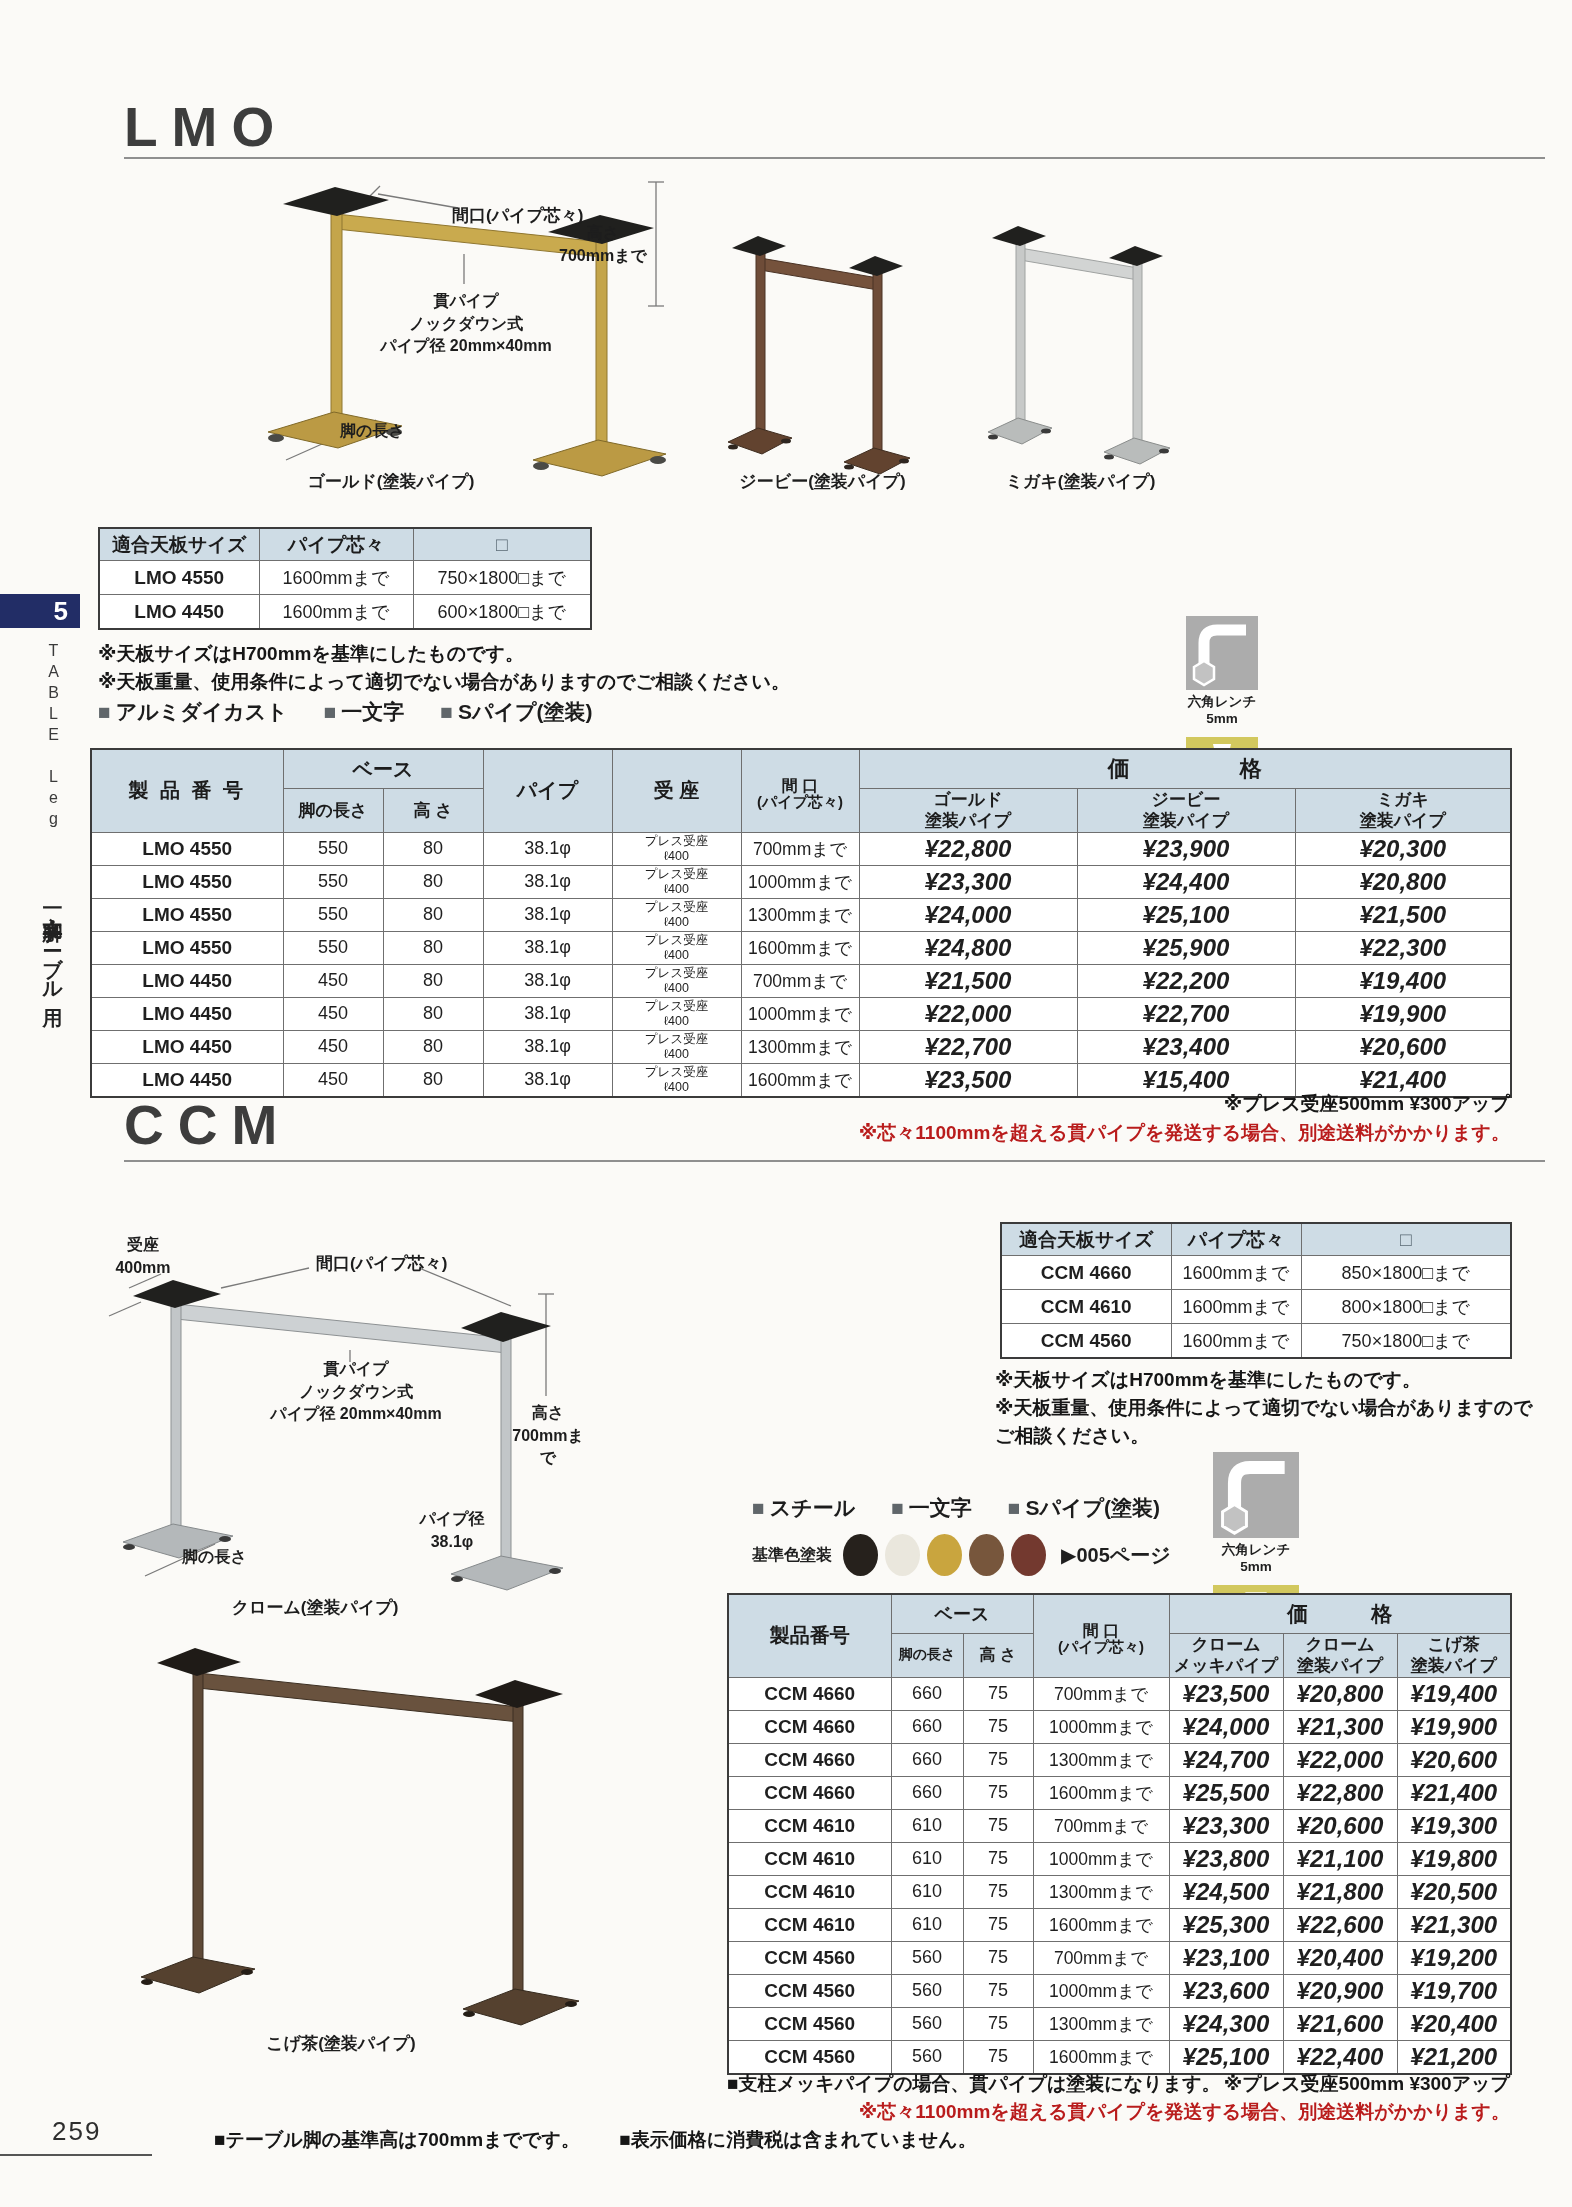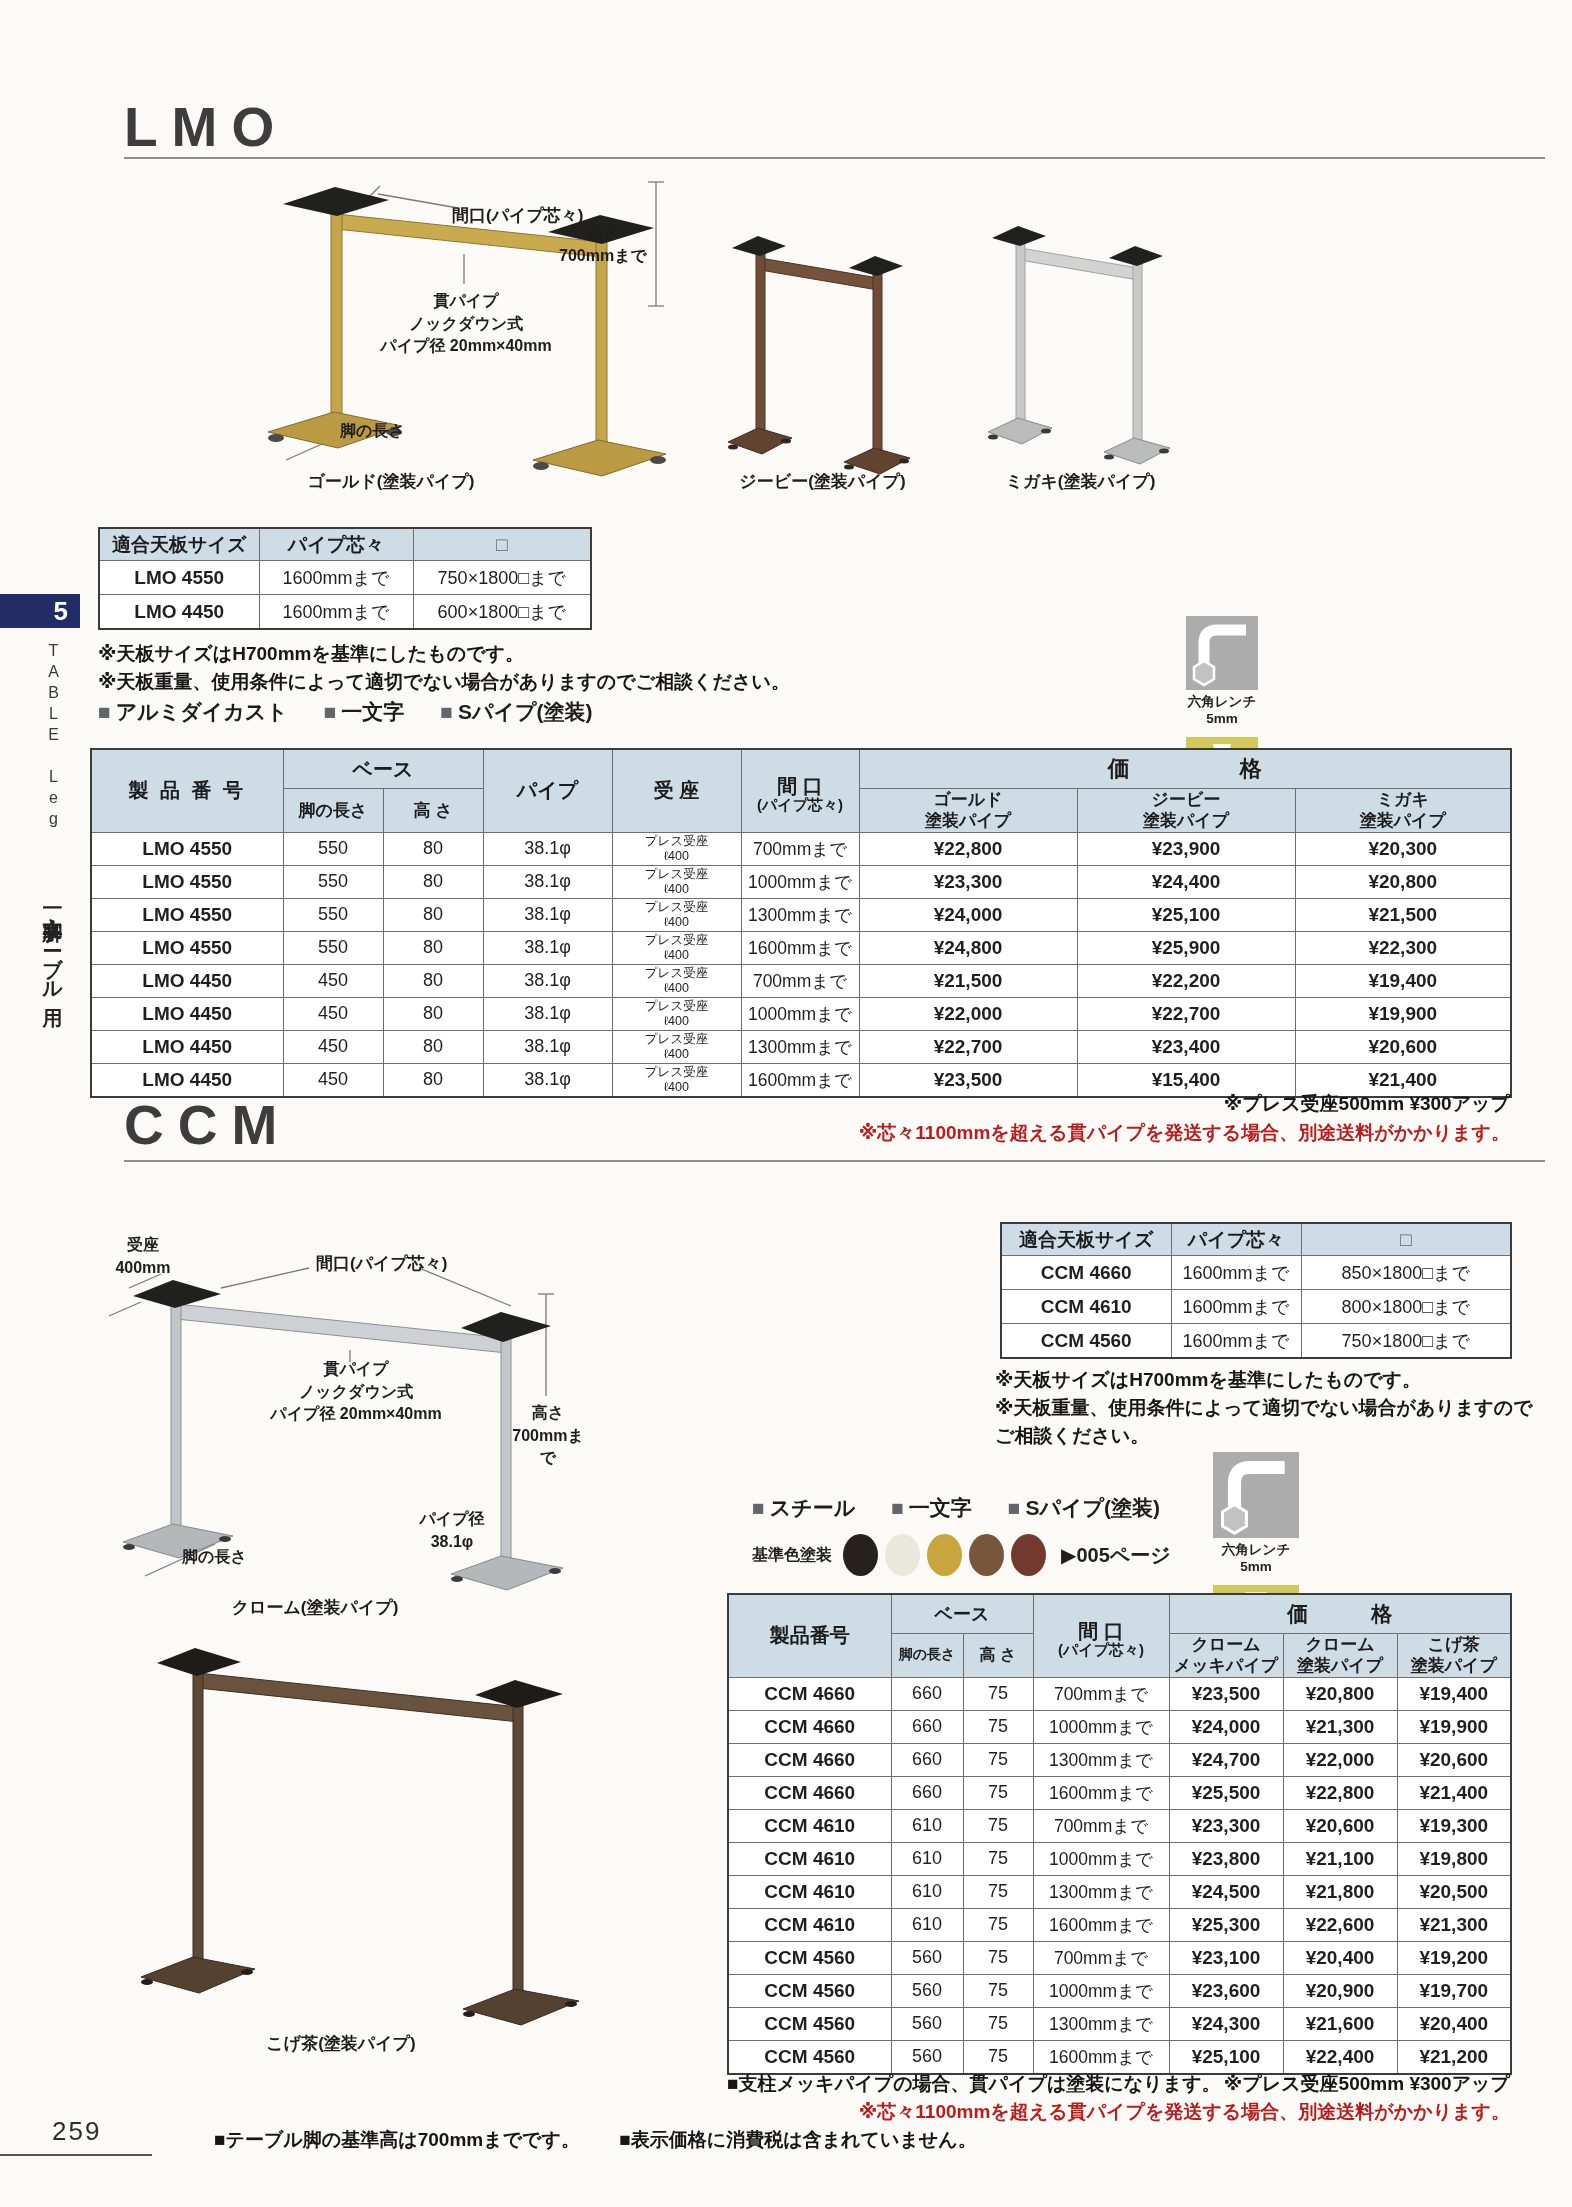--- a/index.html
+++ b/index.html
@@ -30,26 +30,26 @@
   table.cat{position:absolute;border-collapse:collapse;background:#fff;table-layout:fixed;border:2px solid #3b3b3b;}
   .cat th,.cat td{border:1px solid #6f6f6f;text-align:center;padding:0;overflow:hidden;}
   .cat thead th{background:#cedce5;font-weight:bold;color:#1c1c1c;}
   .fit thead th{height:31px;font-size:19px;}
   .fit td{height:33px;font-size:18px;}
   .cat td.c-prod{font-weight:bold;font-size:19px;}
   .cat td.c-val,.cat td.c-sz{font-size:18px;}
   .main thead tr.r1 th{height:38px;font-size:20px;}
   .main thead tr.r2 th{height:40px;font-size:17px;}
   .main thead th.h-wide{letter-spacing:3px;}
-  .main thead th.h-span .l1{display:block;font-size:20px;line-height:1.1;margin-top:6px;}
+  .main thead th.h-span .l1{display:block;font-size:16px;line-height:1.1;margin-top:6px;}
   .main thead th.h-span .l2{display:block;font-size:15px;line-height:1.1;}
   .main thead th.h-colname{font-size:13.5px;line-height:1.25;font-weight:bold;}
   .main thead th.h-colname span{display:block;}
   .main td{height:32px;font-size:18px;}
-  .main td.c-price{font-size:19px;font-weight:bold;}
+  .main td.c-price{font-size:24px;font-weight:bold;font-style:italic;}
   .main td.c-socket{font-size:12.5px;line-height:1.15;white-space:pre-line;}
   .main td.c-span{font-size:17.5px;}
   .multiline{white-space:pre-line;}
   
   .mat-row{position:absolute;display:flex;gap:36px;font-size:21px;font-weight:bold;color:#1c1c1c;}
   .mat::before{content:"■";color:#60666a;margin-right:5px;}
   .basecolor-row{position:absolute;display:flex;align-items:center;gap:7px;}
   .bc-label{font-size:16px;font-weight:bold;margin-right:4px;}
   .dot{width:35px;height:42px;border-radius:50%;display:inline-block;}
   .page-link{font-size:20px;font-weight:bold;margin-left:8px;}

